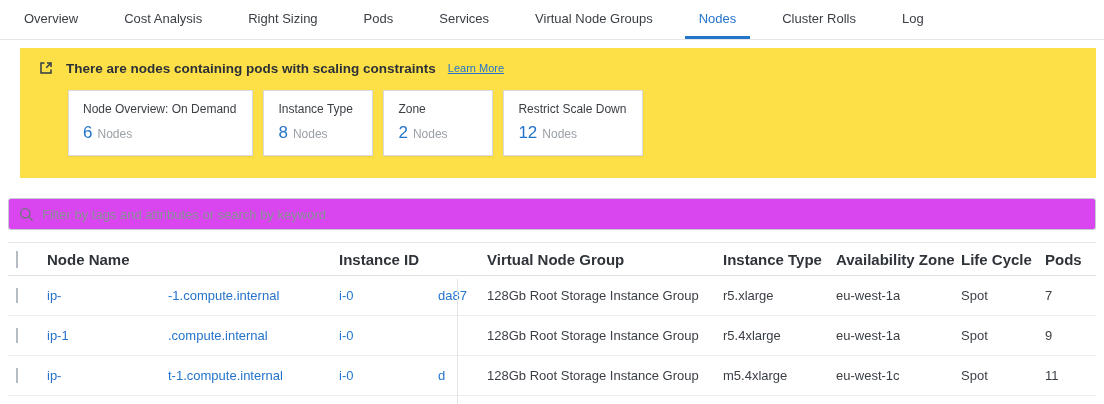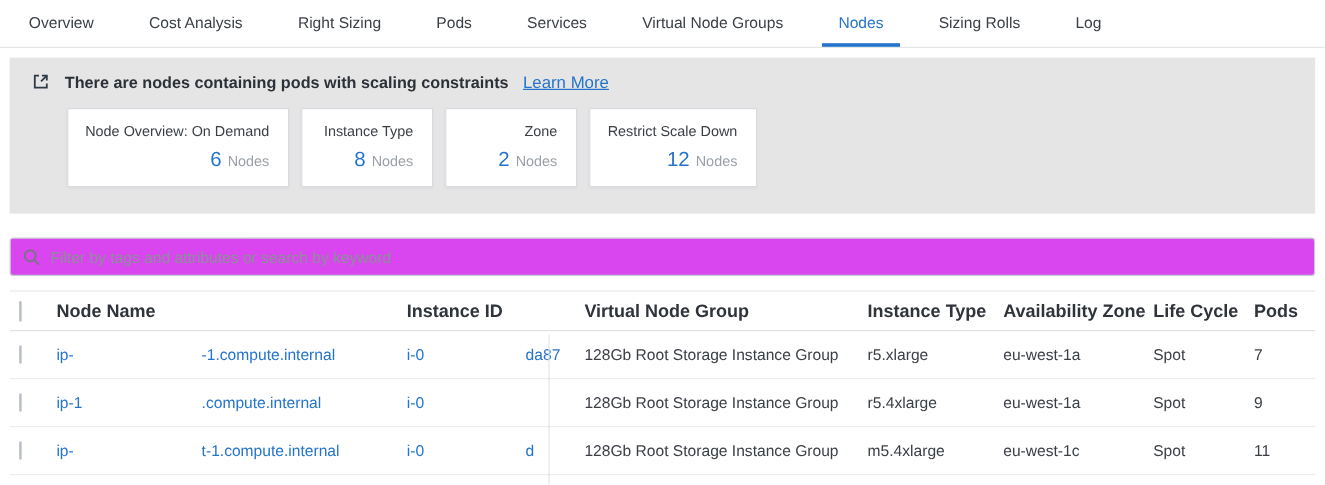--- a/index.html
+++ b/index.html
@@ -30,36 +30,35 @@
     white-space: nowrap;
     cursor: pointer;
   }
   .tab.active {
     color: #2574cb;
     border-bottom-color: #2574cb;
   }
 
   
   .banner {
-    margin: 8px 8px 0 8px;
-    background: #e5e5e5;
+    margin: 8px 8px 0 20px;
+    background: #fde047;
     padding: 12px 16px 22px 18px;
-    text-align: right;
   }
   .banner-head {
     display: flex;
     align-items: center;
     gap: 12px;
     font-size: 13.5px;
   }
   .banner-message { font-weight: bold; color: #2c3137; }
   .learn-more {
     color: #2574cb;
     text-decoration: underline;
-    font-size: 14px;
+    font-size: 11px;
     cursor: pointer;
   }
   .cards {
     display: flex;
     gap: 10px;
     margin: 14px 0 0 30px;
   }
   .card {
     background: #ffffff;
     border: 1px solid #d7dade;
@@ -156,21 +155,21 @@
 <body>
 
 <nav class="tabs">
   <div class="tab">Overview</div>
   <div class="tab">Cost Analysis</div>
   <div class="tab">Right Sizing</div>
   <div class="tab">Pods</div>
   <div class="tab">Services</div>
   <div class="tab">Virtual Node Groups</div>
   <div class="tab active">Nodes</div>
-  <div class="tab">Sizing Rolls</div>
+  <div class="tab">Cluster Rolls</div>
   <div class="tab">Log</div>
 </nav>
 
 <section class="banner">
   <div class="banner-head">
     <span class="icon">
       <svg width="16" height="16" viewBox="0 0 16 16">
         <path d="M6.5 3H3v10h10V9.5" fill="none" stroke="#2f3a46" stroke-width="1.5"></path>
         <path d="M9 3h4v4" fill="none" stroke="#2f3a46" stroke-width="1.5"></path>
         <path d="M13 3L8.2 7.8" fill="none" stroke="#2f3a46" stroke-width="1.5"></path>

